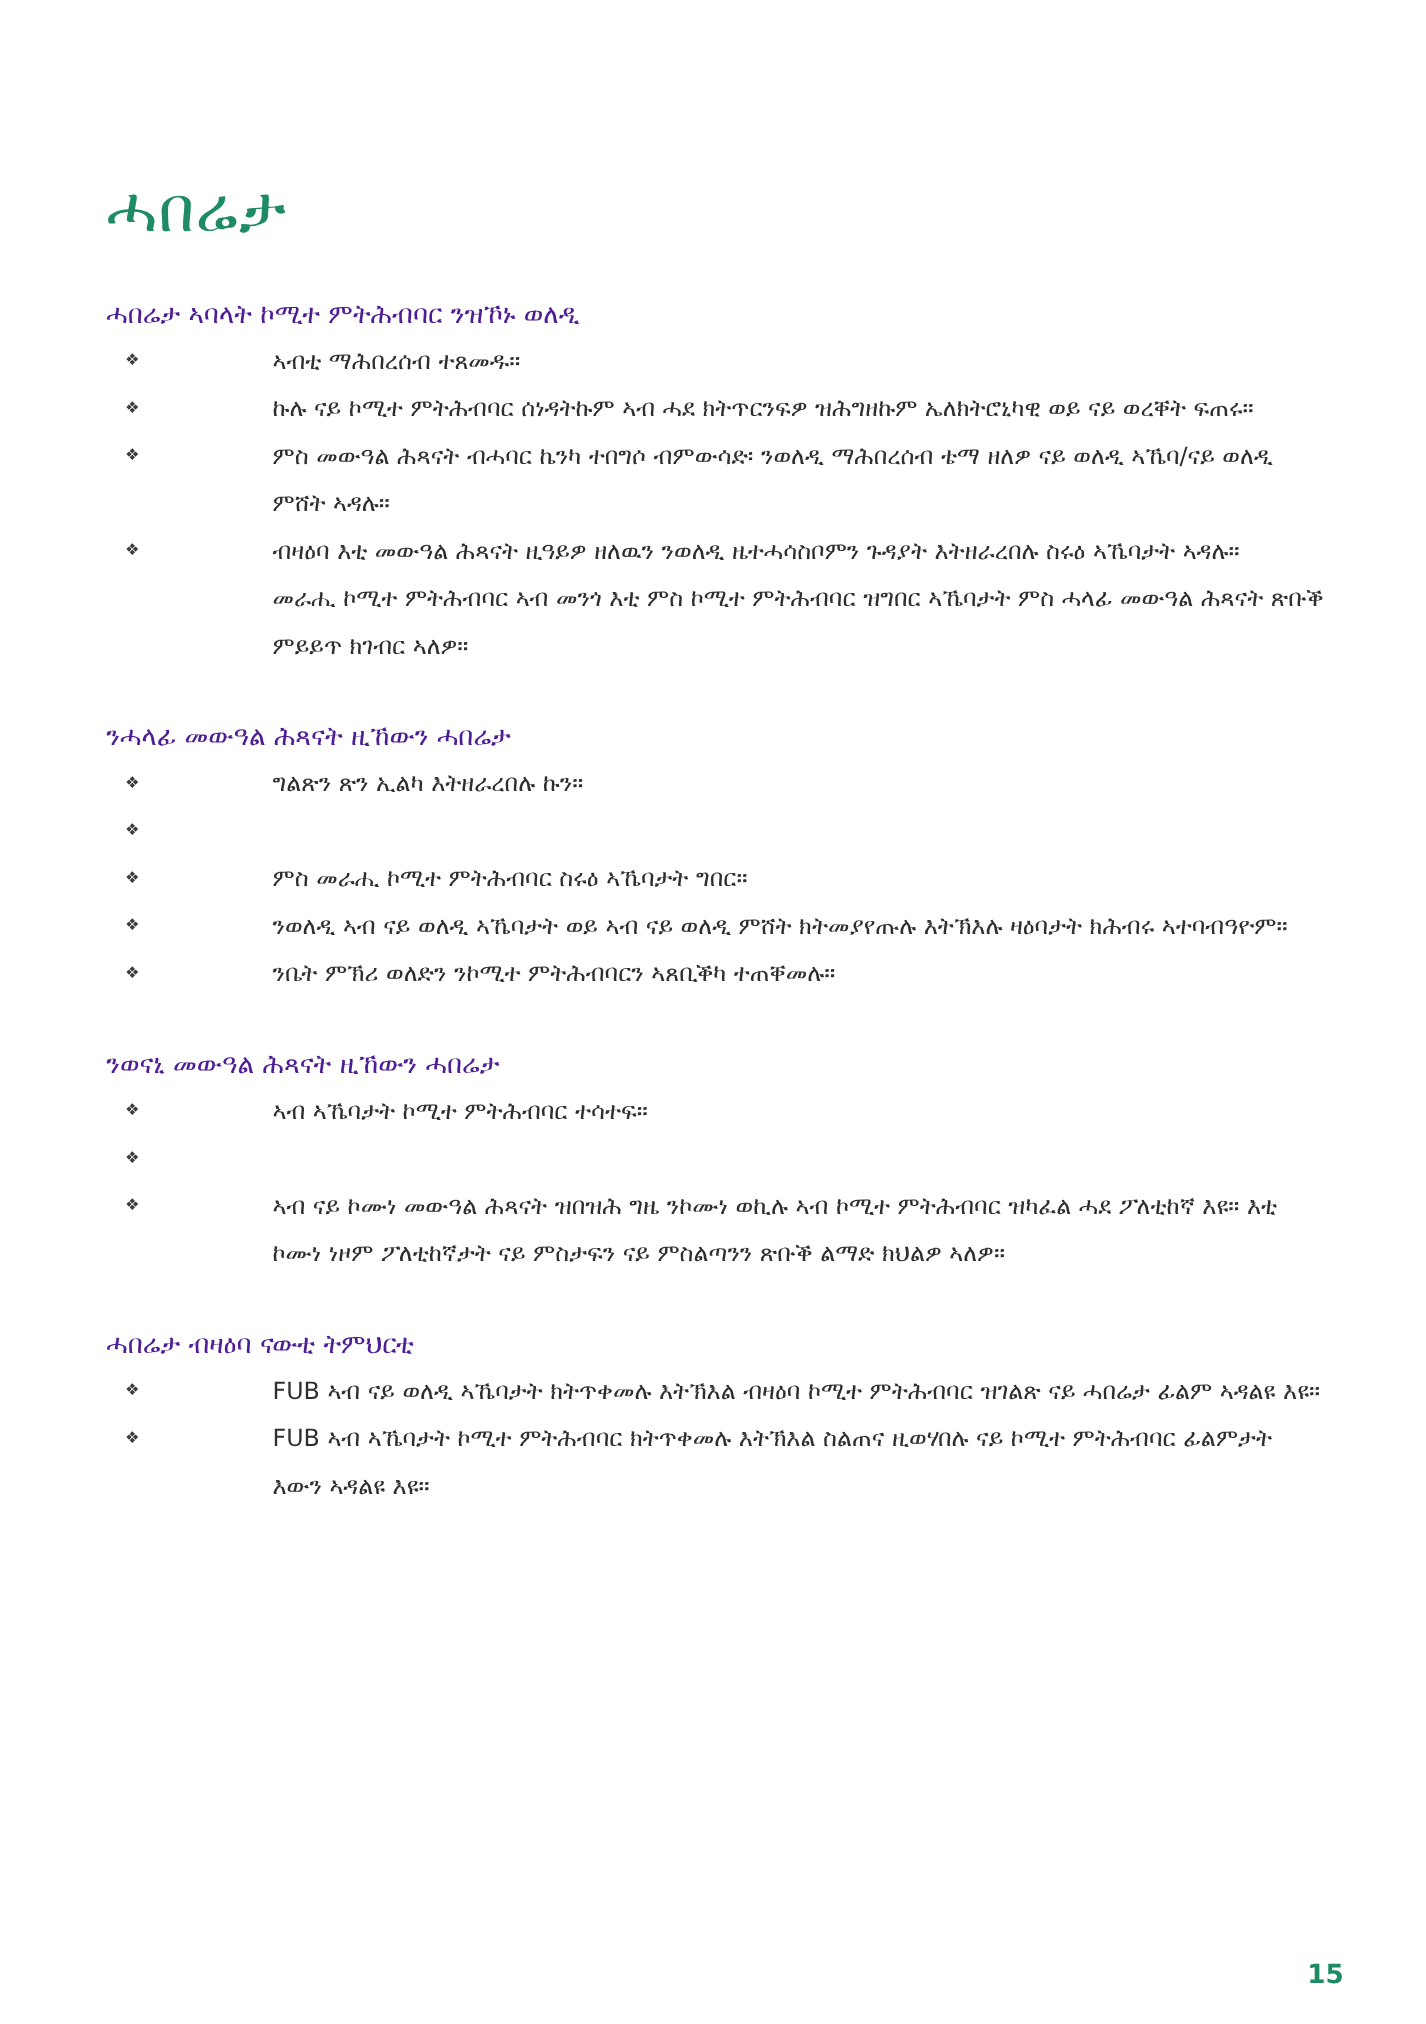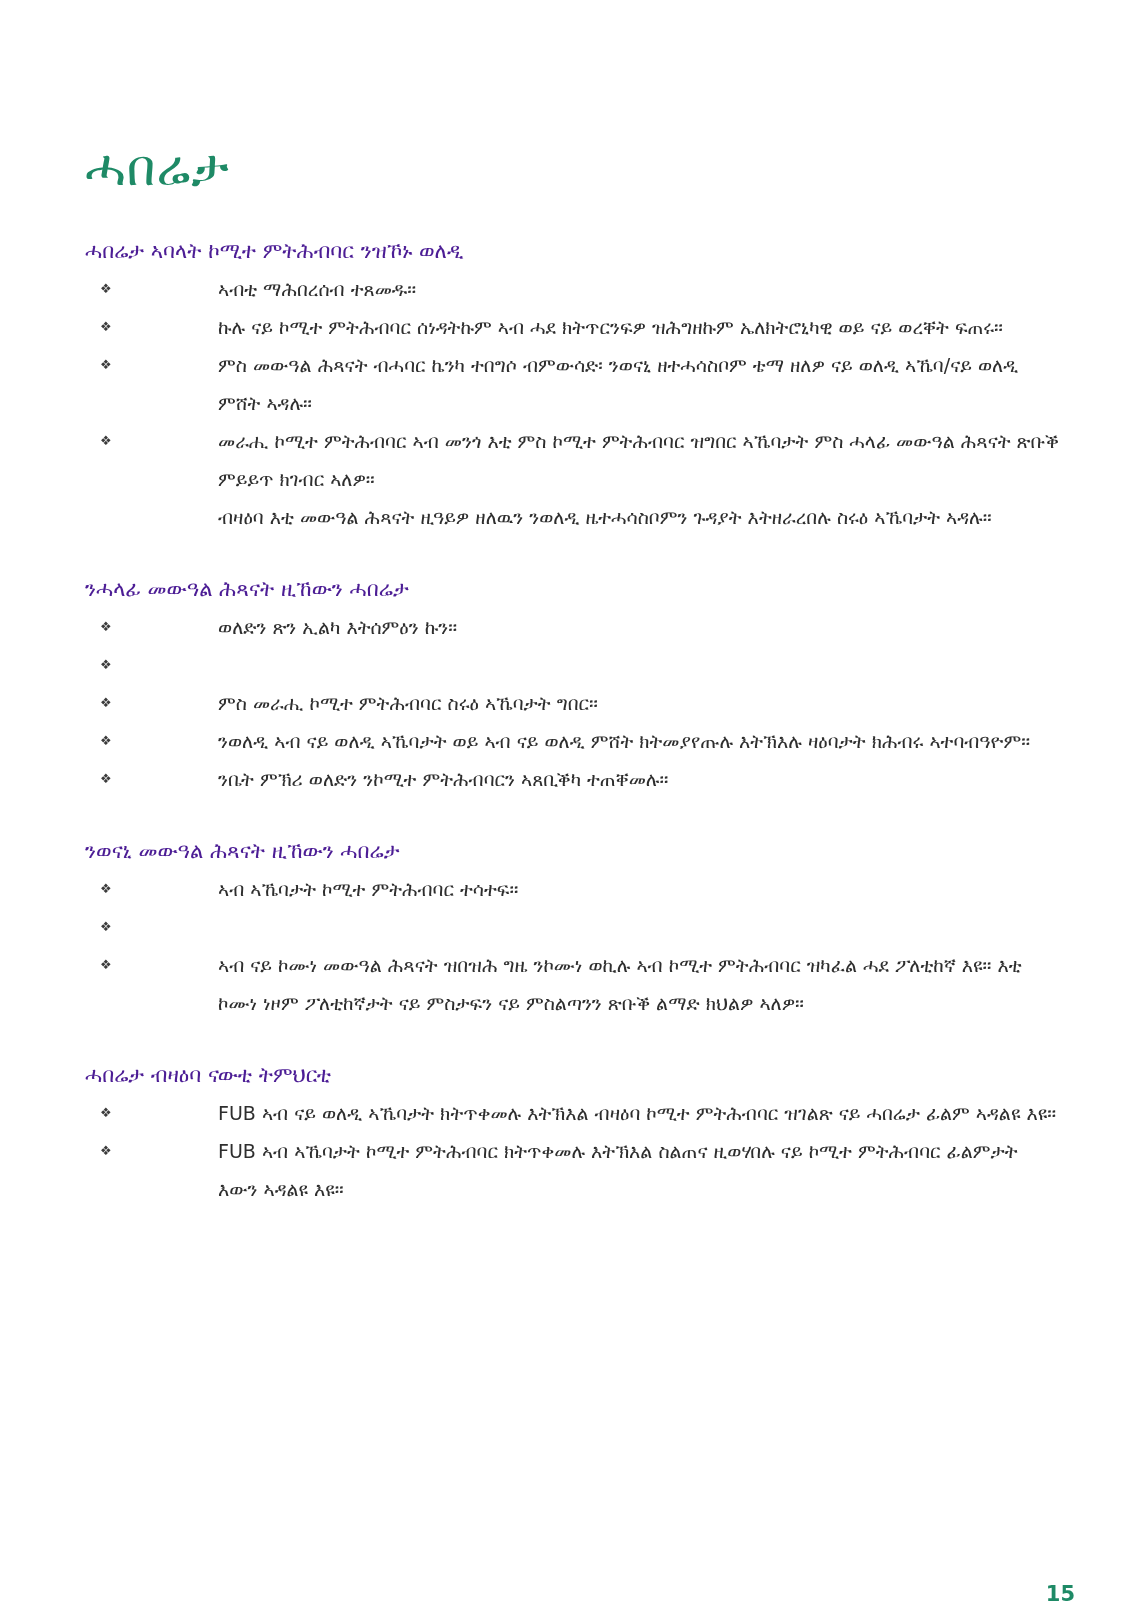--- a/index.html
+++ b/index.html
@@ -45,21 +45,21 @@
   }
   .txt-wrap { flex: 1; }
   .txt {
     font-size: 19px;
     line-height: 38px;
     color: #2e2e2e;
   }
   .page-number {
     position: absolute;
     right: 66px;
-    bottom: 13px;
+    bottom: 28px;
     font-size: 21px;
     font-weight: 700;
     color: #1e8a66;
   }
 </style>
 </head>
 <body>
 
 <div class="page">
 
@@ -75,38 +75,38 @@
     </div>
     <div class="item">
       <span class="bullet">❖</span>
       <div class="txt-wrap">
           <p class="txt">ኩሉ ናይ ኮሚተ ምትሕብባር ሰነዳትኩም ኣብ ሓደ ክትጥርንፍዎ ዝሕግዘኩም ኤለክትሮኒካዊ ወይ ናይ ወረቐት ፍጠሩ።</p>
         </div>
     </div>
     <div class="item">
       <span class="bullet">❖</span>
       <div class="txt-wrap">
-          <p class="txt">ምስ መውዓል ሕጻናት ብሓባር ኬንካ ተበግሶ ብምውሳድ፡ ንወናኒ ዘተሓሳስቦም ቴማ ዘለዎ ናይ ወለዲ ኣኼባ/ናይ ወለዲ ምሸት ኣዳሉ።</p>
+          <p class="txt">ምስ መውዓል ሕጻናት ብሓባር ኬንካ ተበግሶ ብምውሳድ፡ ንወለዲ ማሕበረሰብ ቴማ ዘለዎ ናይ ወለዲ ኣኼባ/ናይ ወለዲ ምሸት ኣዳሉ።</p>
         </div>
     </div>
     <div class="item">
       <span class="bullet">❖</span>
       <div class="txt-wrap">
+        <p class="txt">ብዛዕባ እቲ መውዓል ሕጻናት ዚዓይዎ ዘለዉን ንወለዲ ዜተሓሳስቦምን ጉዳያት እትዘራረበሉ ስሩዕ ኣኼባታት ኣዳሉ።</p>
         <p class="txt">መራሒ ኮሚተ ምትሕብባር ኣብ መንጎ እቲ ምስ ኮሚተ ምትሕብባር ዝግበር ኣኼባታት ምስ ሓላፊ መውዓል ሕጻናት ጽቡቕ ምይይጥ ክገብር ኣለዎ።</p>
-        <p class="txt">ብዛዕባ እቲ መውዓል ሕጻናት ዚዓይዎ ዘለዉን ንወለዲ ዜተሓሳስቦምን ጉዳያት እትዘራረበሉ ስሩዕ ኣኼባታት ኣዳሉ።</p>
       </div>
     </div>
   </div>
 
   <div class="section">
     <div class="sec-heading">ንሓላፊ መውዓል ሕጻናት ዚኸውን ሓበሬታ</div>
     <div class="item">
       <span class="bullet">❖</span>
       <div class="txt-wrap">
-          <p class="txt">ወለድን ጽን ኢልካ እትሰምዕን ኩን።</p>
+          <p class="txt">ግልጽን ጽን ኢልካ እትዘራረበሉ ኩን።</p>
         </div>
     </div>
     <div class="item">
       <span class="bullet">❖</span>
     </div>
     <div class="item">
       <span class="bullet">❖</span>
       <div class="txt-wrap">
           <p class="txt">ምስ መራሒ ኮሚተ ምትሕብባር ስሩዕ ኣኼባታት ግበር።</p>
         </div>

